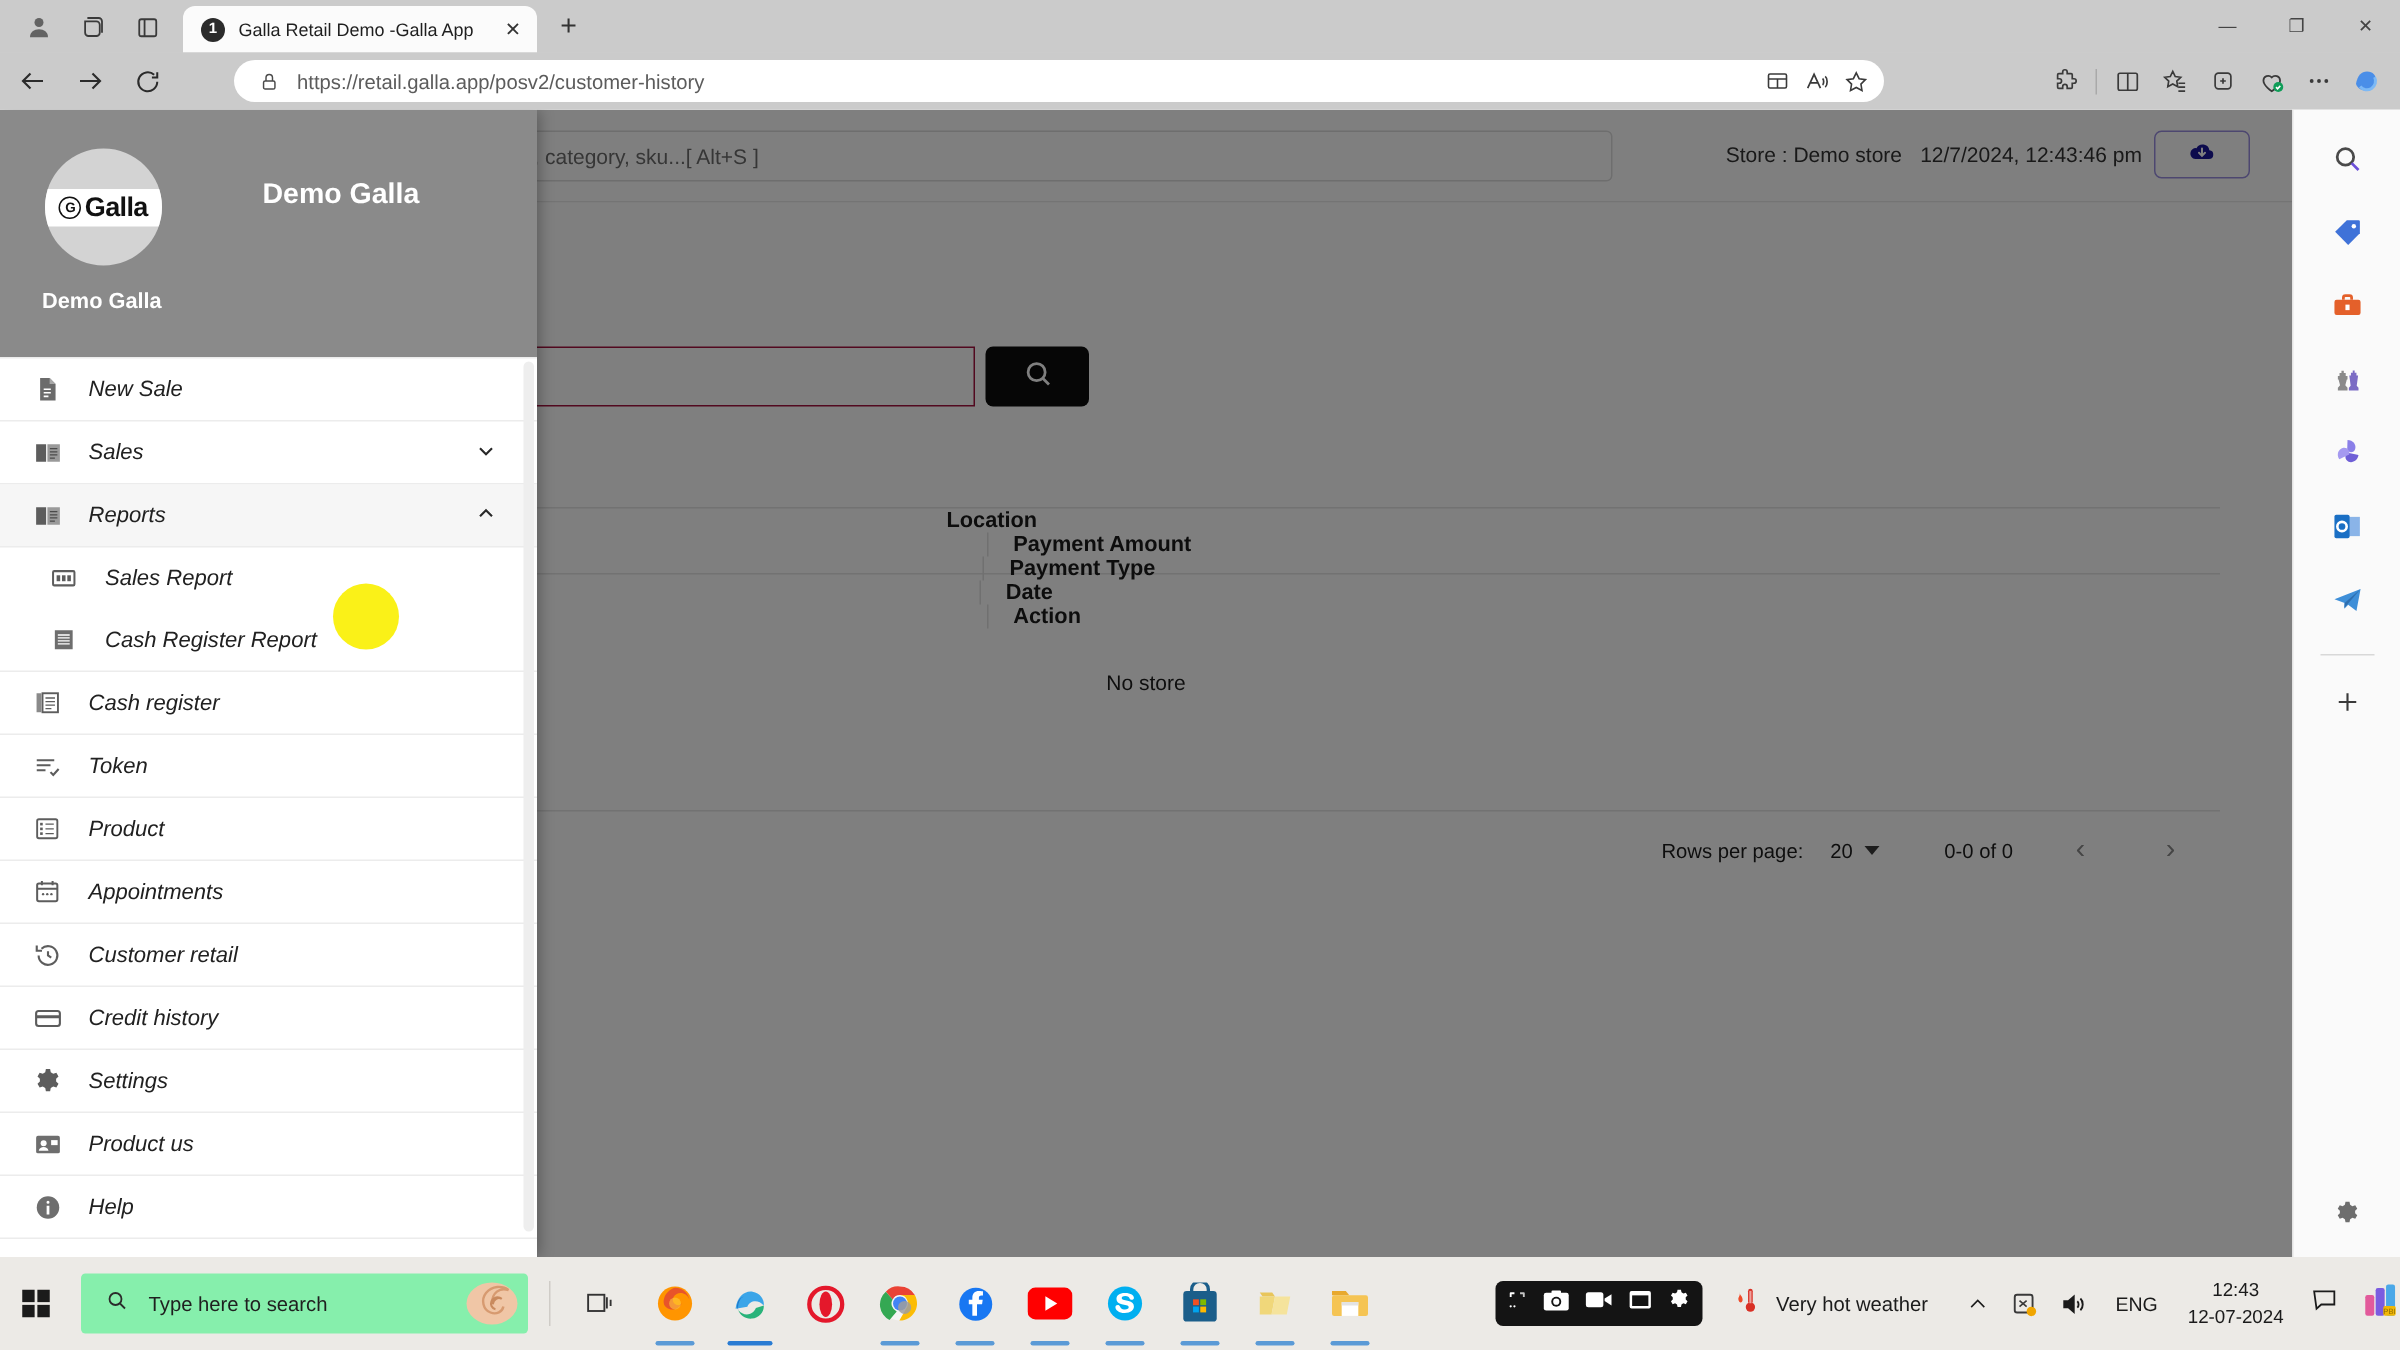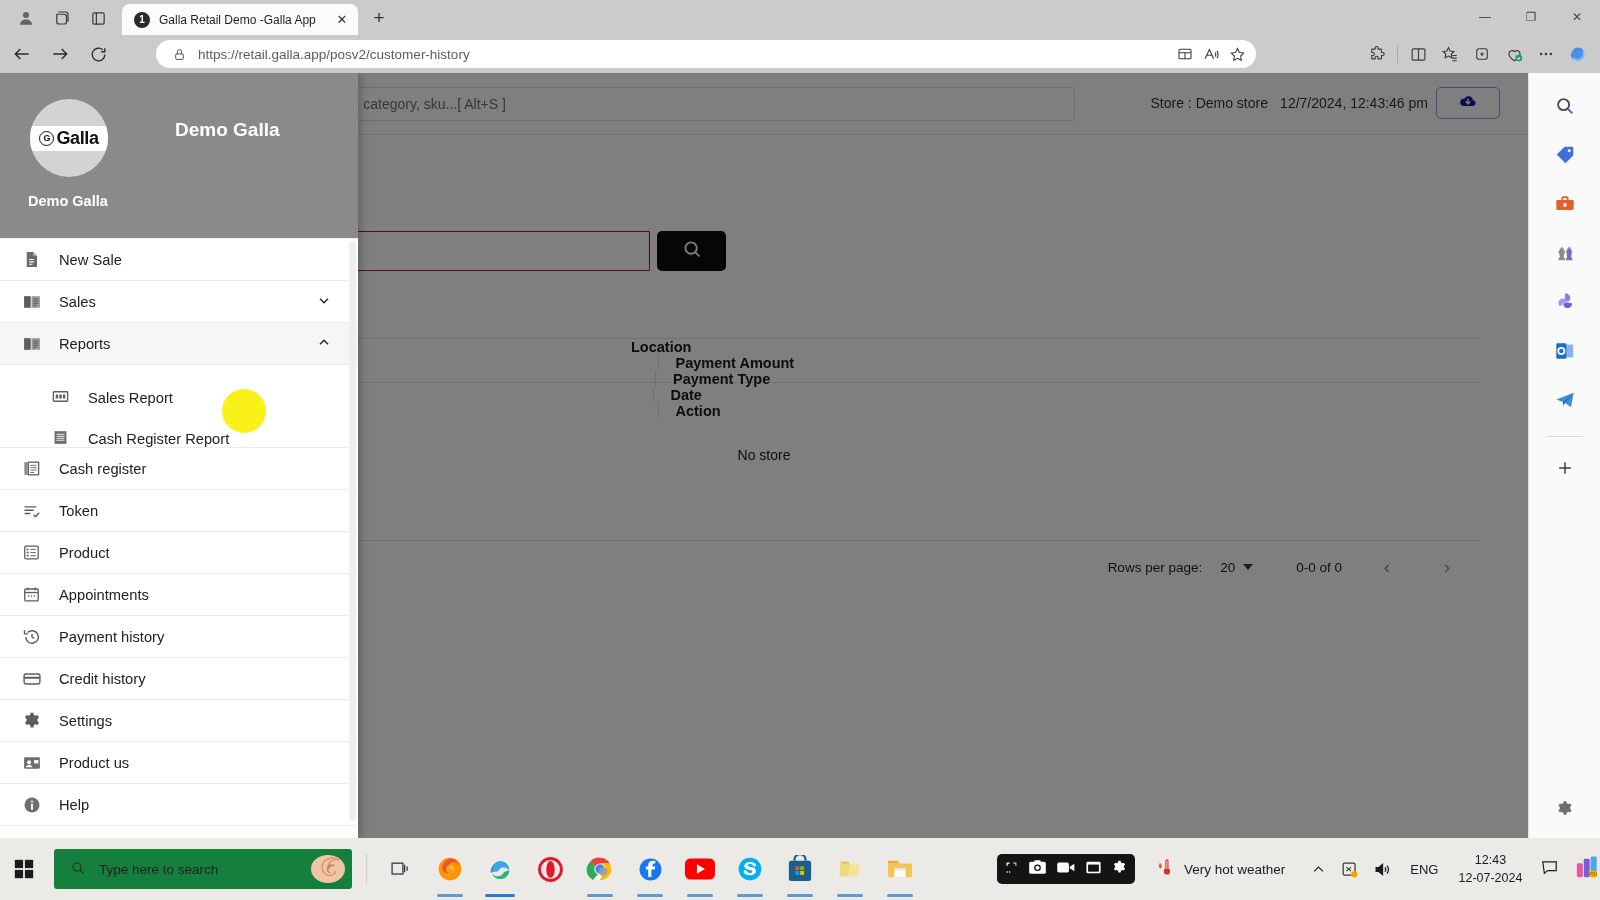--- a/index.html
+++ b/index.html
@@ -283,23 +283,23 @@
   .drow {
     display: flex; align-items: center; height: 41px;
     padding-left: 22px; cursor: pointer; position: relative;
   }
   .drow.active { background: #f6f6f6; }
   .drow .dicon {
     width: 26px; display: flex; align-items: center; justify-content: flex-start;
     flex: 0 0 auto;
   }
   .drow .dlabel {
-    margin-left: 11px; font-size: 14.7px; color: #212121;
-  }
-  .drow.sub { padding-left: 51px; align-items: flex-end; }
+    margin-left: 11px; font-size: 14.7px; color: #212121; font-style: italic;
+  }
+  .drow.sub { padding-left: 33px; }
   .drow.sub .dlabel { font-size: 14.7px; }
   .drow .chev {
     position: absolute; right: 26px; top: 50%; transform: translateY(-50%);
     font-size: 13px; color: #2b2b2b;
   }
   .dsep { height: 1px; background: #ececec; margin: 0; }
   .click-dot {
     position: absolute; left: 222px; top: 316px;
     width: 44px; height: 44px; border-radius: 50%;
     background: #faf118; z-index: 70;
@@ -315,21 +315,21 @@
     position: absolute; left: 0; top: 838px; width: 1600px; height: 62px;
     background: #eceae6;
     display: flex; align-items: center;
   }
   .start {
     width: 48px; height: 62px;
     display: flex; align-items: center; justify-content: center; cursor: pointer;
   }
   .tsearch {
     width: 298px; height: 40px; margin-left: 6px;
-    background: #15803d; border-radius: 3px;
+    background: #86efac; border-radius: 3px;
     display: flex; align-items: center; position: relative; cursor: text;
   }
   .tsearch .mag { margin-left: 16px; font-size: 15px; color: #333; }
   .tsearch .ph { margin-left: 13px; font-size: 13.5px; color: #1f1f1f; }
   .tsearch .shell {
     position: absolute; right: 4px; top: 2px; width: 40px; height: 36px;
   }
   .tdiv { width: 1px; height: 30px; background: #cfccc7; margin: 0 8px 0 14px; }
   .ticon {
     width: 50px; height: 62px;
@@ -694,21 +694,21 @@
           <div class="dsep"></div>
 
           <div class="drow">
             <span class="dicon">
               <svg width="20" height="20" viewBox="0 0 24 24" fill="none" stroke="#5d5d5d" stroke-width="1.7">
                   <path d="M4.5 12a7.5 7.5 0 1 0 2.3-5.4"></path>
                   <path d="M3 4v4.2h4.2"></path>
                   <path d="M12 8.5V12l2.6 1.7"></path>
                 </svg>
             </span>
-            <span class="dlabel">Payment history</span>
+            <span class="dlabel">Customer retail</span>
           </div>
           <div class="dsep"></div>
 
           <div class="drow">
             <span class="dicon">
               <svg width="20" height="20" viewBox="0 0 24 24">
                   <rect x="2.5" y="6" width="19" height="12" rx="2" fill="none" stroke="#5d5d5d" stroke-width="1.7"></rect>
                   <path d="M2.5 10.5h19" stroke="#5d5d5d" stroke-width="2.4"></path>
                 </svg>
             </span>

